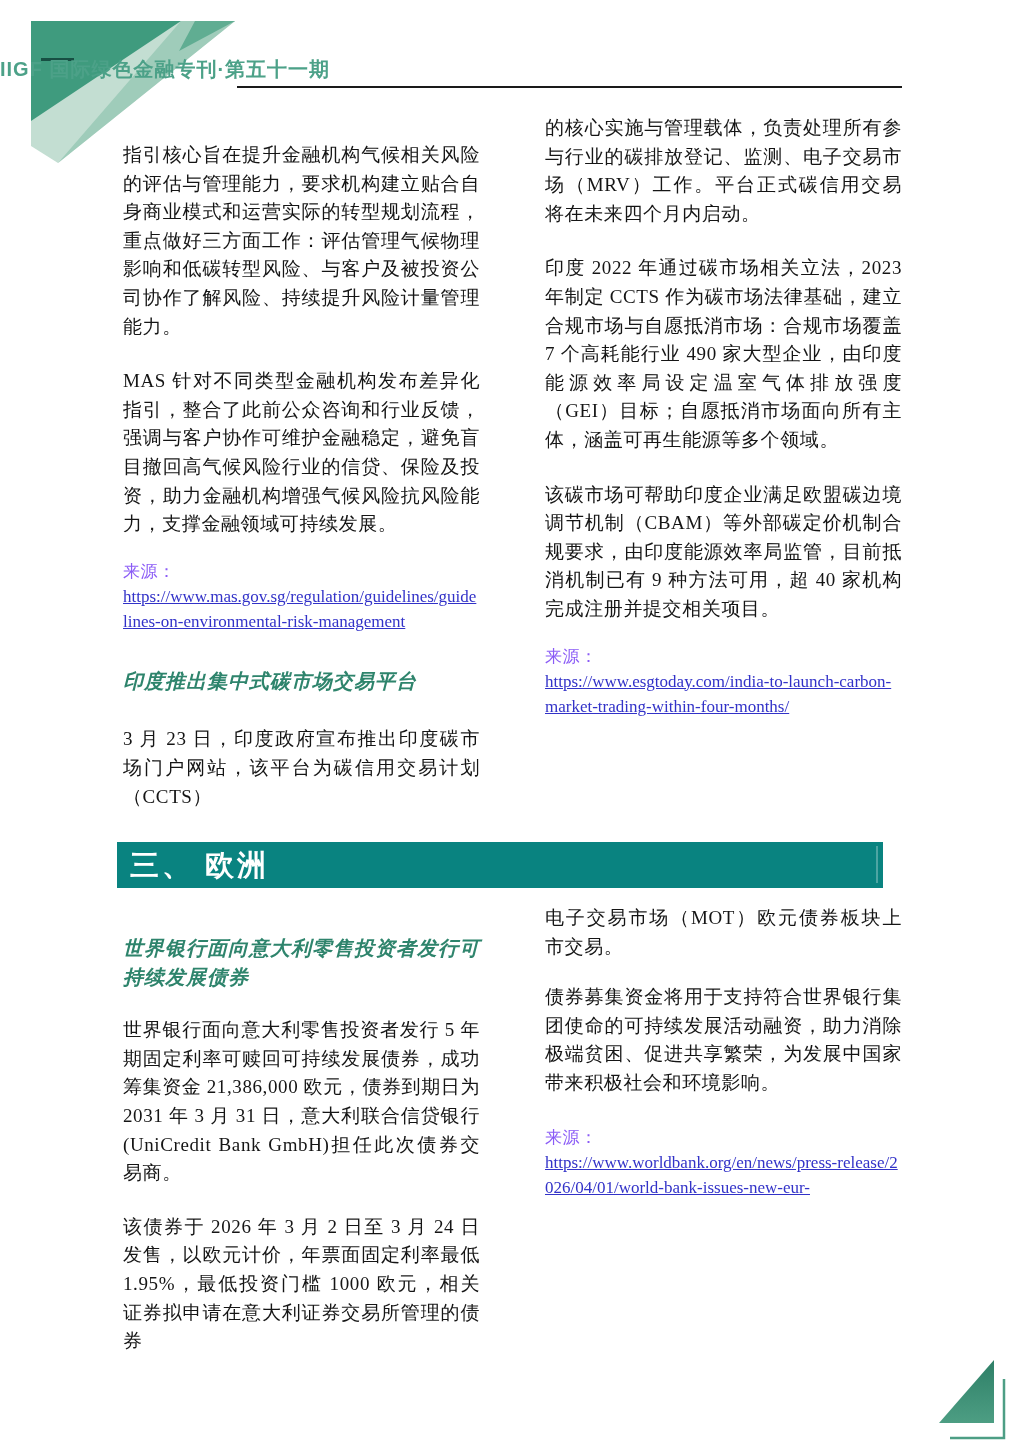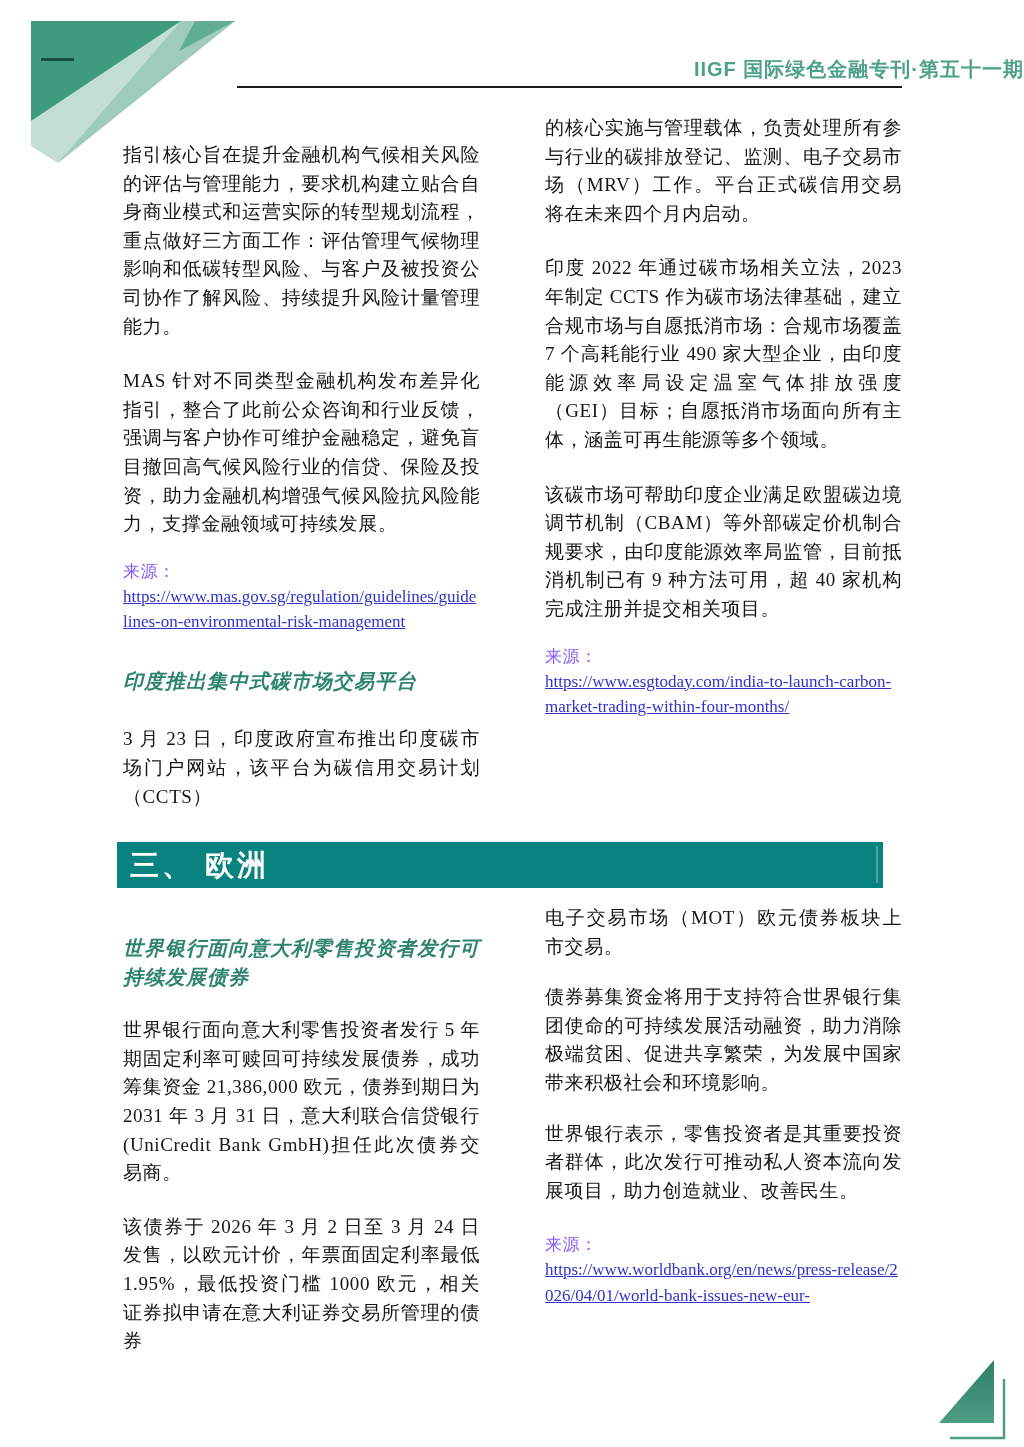--- a/index.html
+++ b/index.html
@@ -2,21 +2,21 @@
 <html><head>
 <meta charset="utf-8">
 <style>
   html,body{margin:0;padding:0;background:#e8e8e8;}
   .page{
     position:relative;width:1024px;height:1447px;background:#ffffff;
     margin:0 auto;overflow:hidden;
     font-family:"Liberation Serif","DejaVu Serif",serif;color:#151515;
   }
   
-  .masthead{position:absolute;top:56px;left:0;width:1024px;text-align:right;
+  .masthead{position:absolute;top:56px;left:0;width:1024px;text-align:left;
     font-family:"Liberation Sans","DejaVu Sans",sans-serif;font-weight:bold;
     font-size:20px;letter-spacing:1px;color:#4ca188;}
   .masthead-rule{position:absolute;top:86px;left:237px;width:665px;height:2px;background:#1a1a1a;}
   .corner-svg{position:absolute;}
   
   .col{position:absolute;width:357px;}
   .col p{margin:0;font-size:19px;line-height:28.6px;text-align:justify;
     text-justify:inter-character;letter-spacing:0.6px;}
   .col p.space-top{margin-top:26px;}
   .article-title{margin:0;font-size:20px;line-height:28.6px;font-weight:bold;
@@ -77,21 +77,20 @@
 
   <div class="col" style="left:123px;top:934px;">
     <h3 class="article-title">世界银行面向意大利零售投资者发行可持续发展债券</h3>
     <p style="margin-top:25px;">世界银行面向意大利零售投资者发行 5 年期固定利率可赎回可持续发展债券，成功筹集资金 21,386,000 欧元，债券到期日为 2031 年 3 月 31 日，意大利联合信贷银行(UniCredit Bank GmbH)担任此次债券交易商。</p>
     <p style="margin-top:25px;">该债券于 2026 年 3 月 2 日至 3 月 24 日发售，以欧元计价，年票面固定利率最低 1.95%，最低投资门槛 1000 欧元，相关证券拟申请在意大利证券交易所管理的债券</p>
   </div>
 
   <div class="col" style="left:545px;top:904px;">
     <p>电子交易市场（MOT）欧元债券板块上市交易。</p>
     <p style="margin-top:22px;">债券募集资金将用于支持符合世界银行集团使命的可持续发展活动融资，助力消除极端贫困、促进共享繁荣，为发展中国家带来积极社会和环境影响。</p>
-    <p style="margin-top:22px;">世界银行表示，零售投资者是其重要投资者群体，此次发行可推动私人资本流向发展项目，助力创造就业、改善民生。</p>
     <div class="source-block" style="margin-top:28px;">
       <span class="source-label">来源：</span>
       <a class="source-link" href="#">https://www.worldbank.org/en/news/press-release/2026/04/01/world-bank-issues-new-eur-</a>
     </div>
   </div>
 
   <svg class="corner-svg" style="left:933px;top:1353px;" width="80" height="92" viewBox="0 0 80 92">
     <defs>
       <linearGradient id="tg" x1="0" y1="0" x2="0" y2="1">
         <stop offset="0" stop-color="#2e7f67"></stop>

